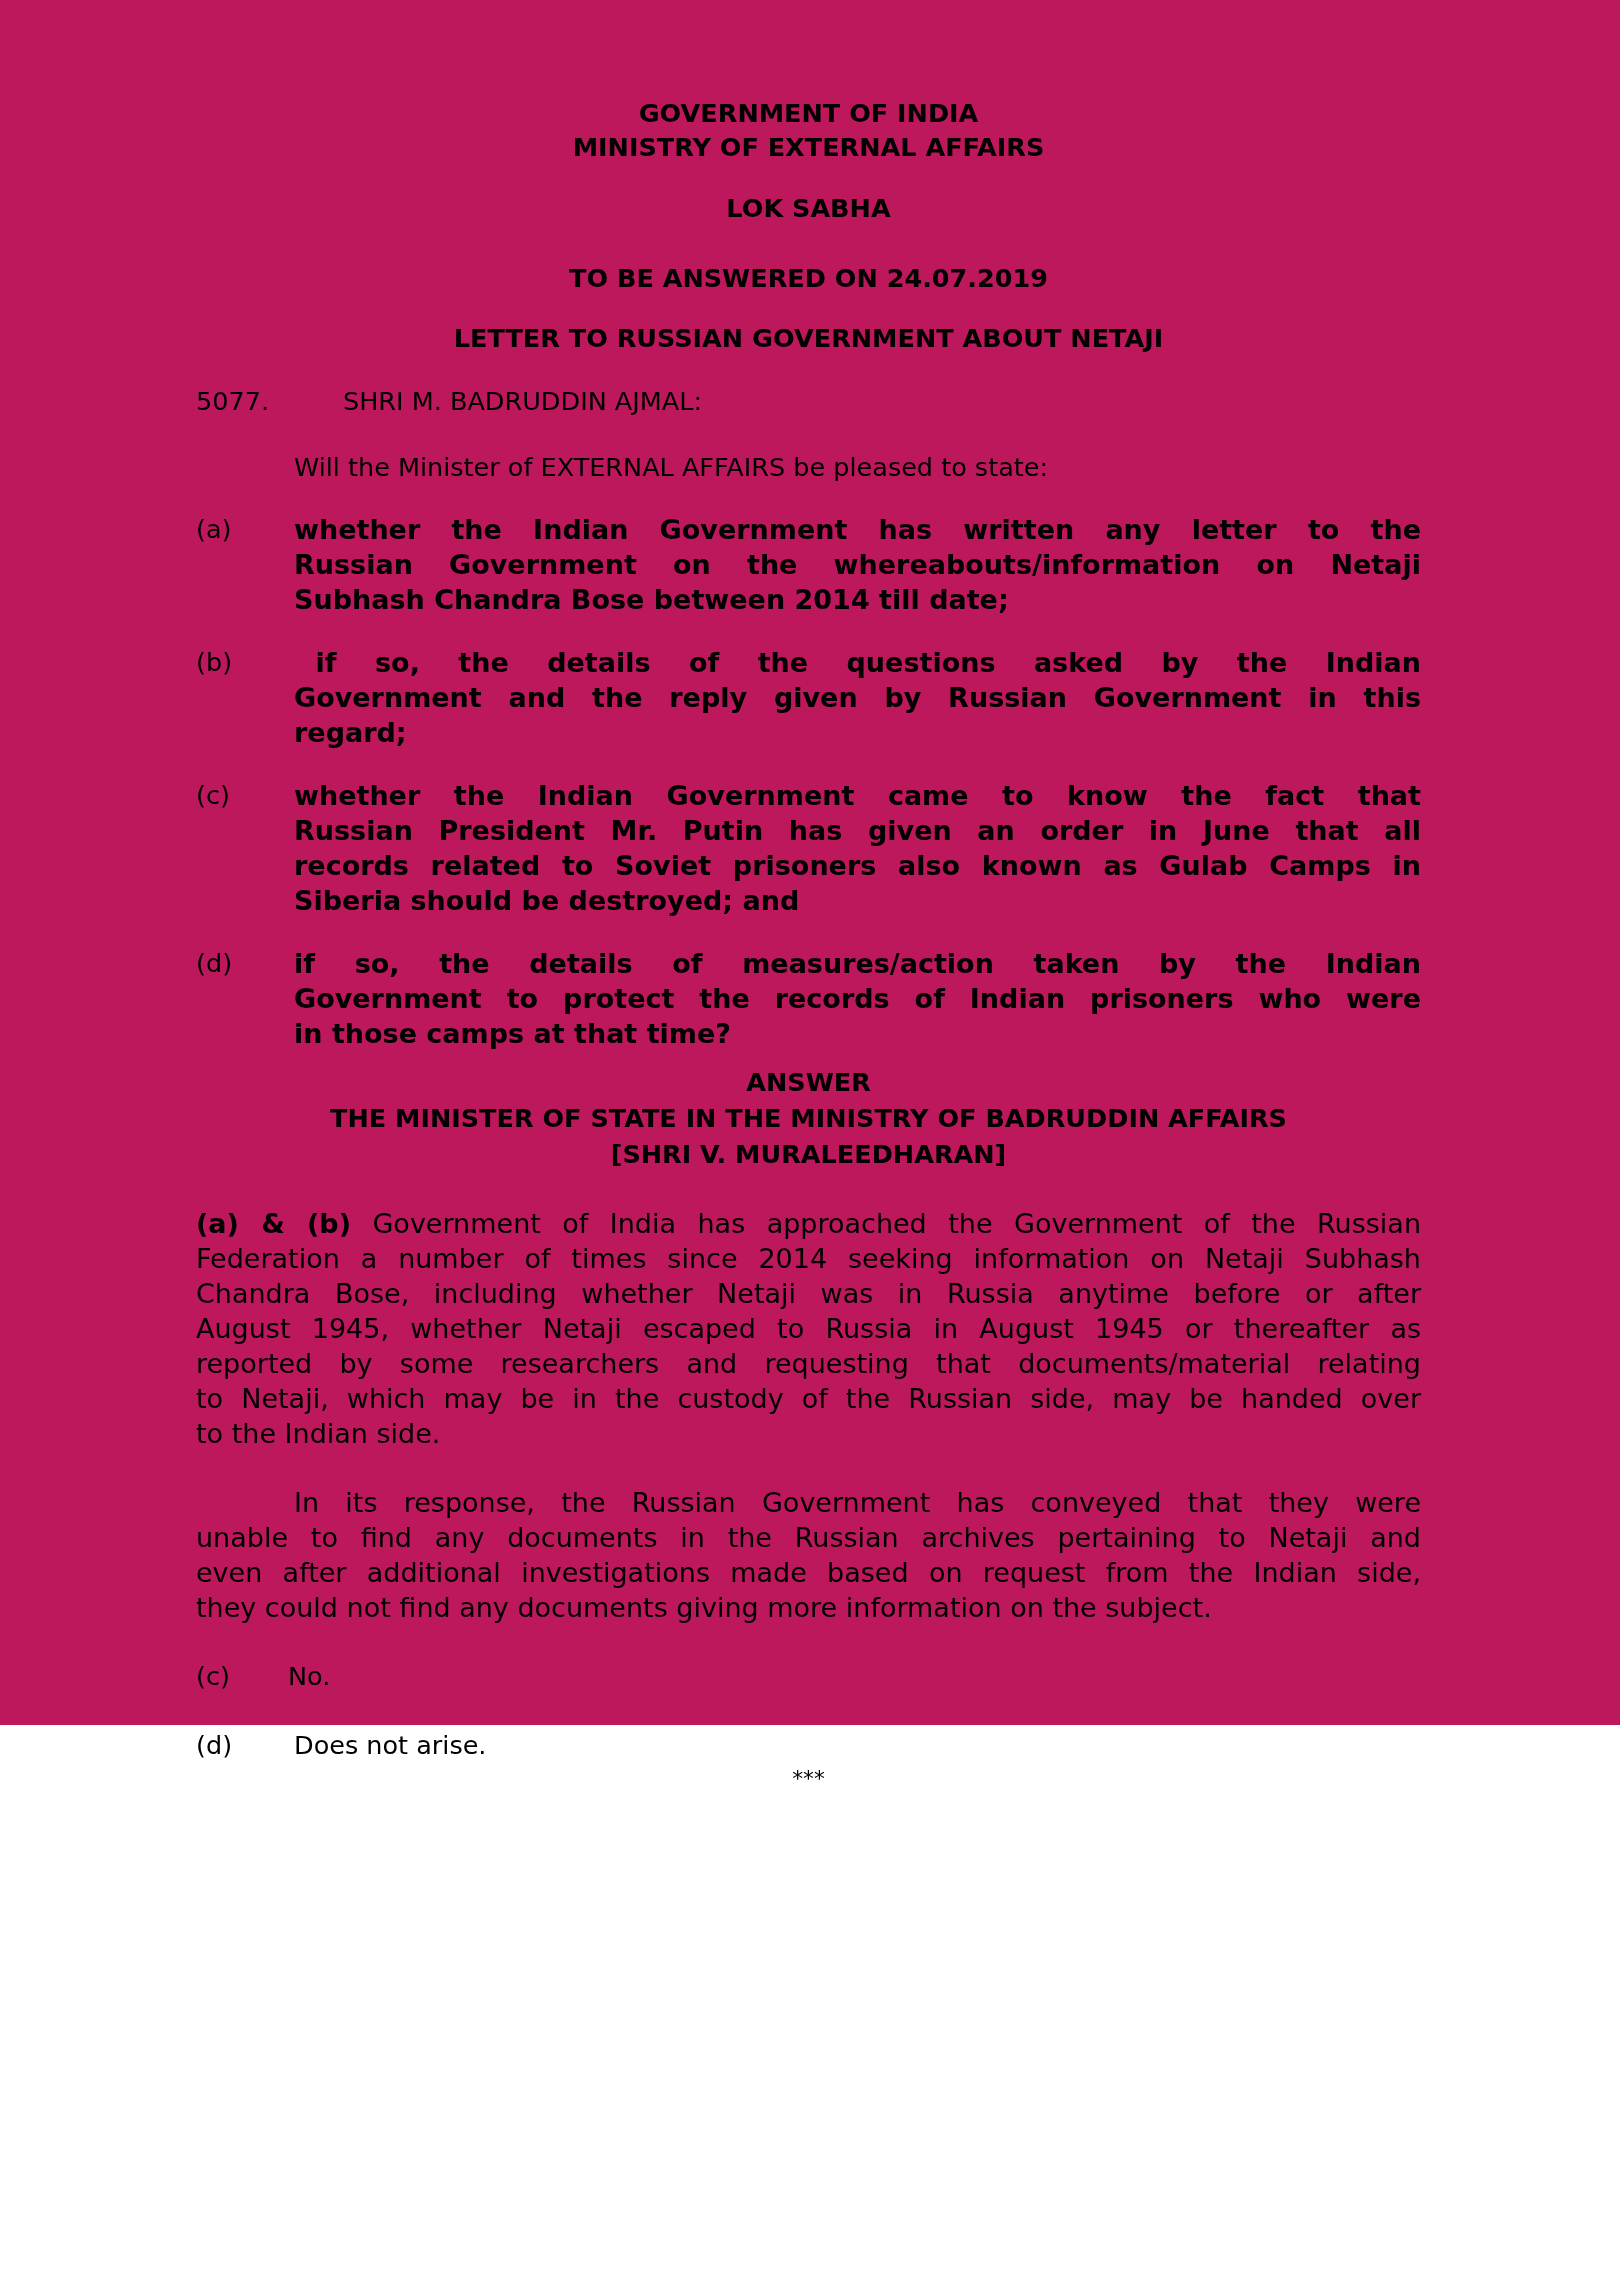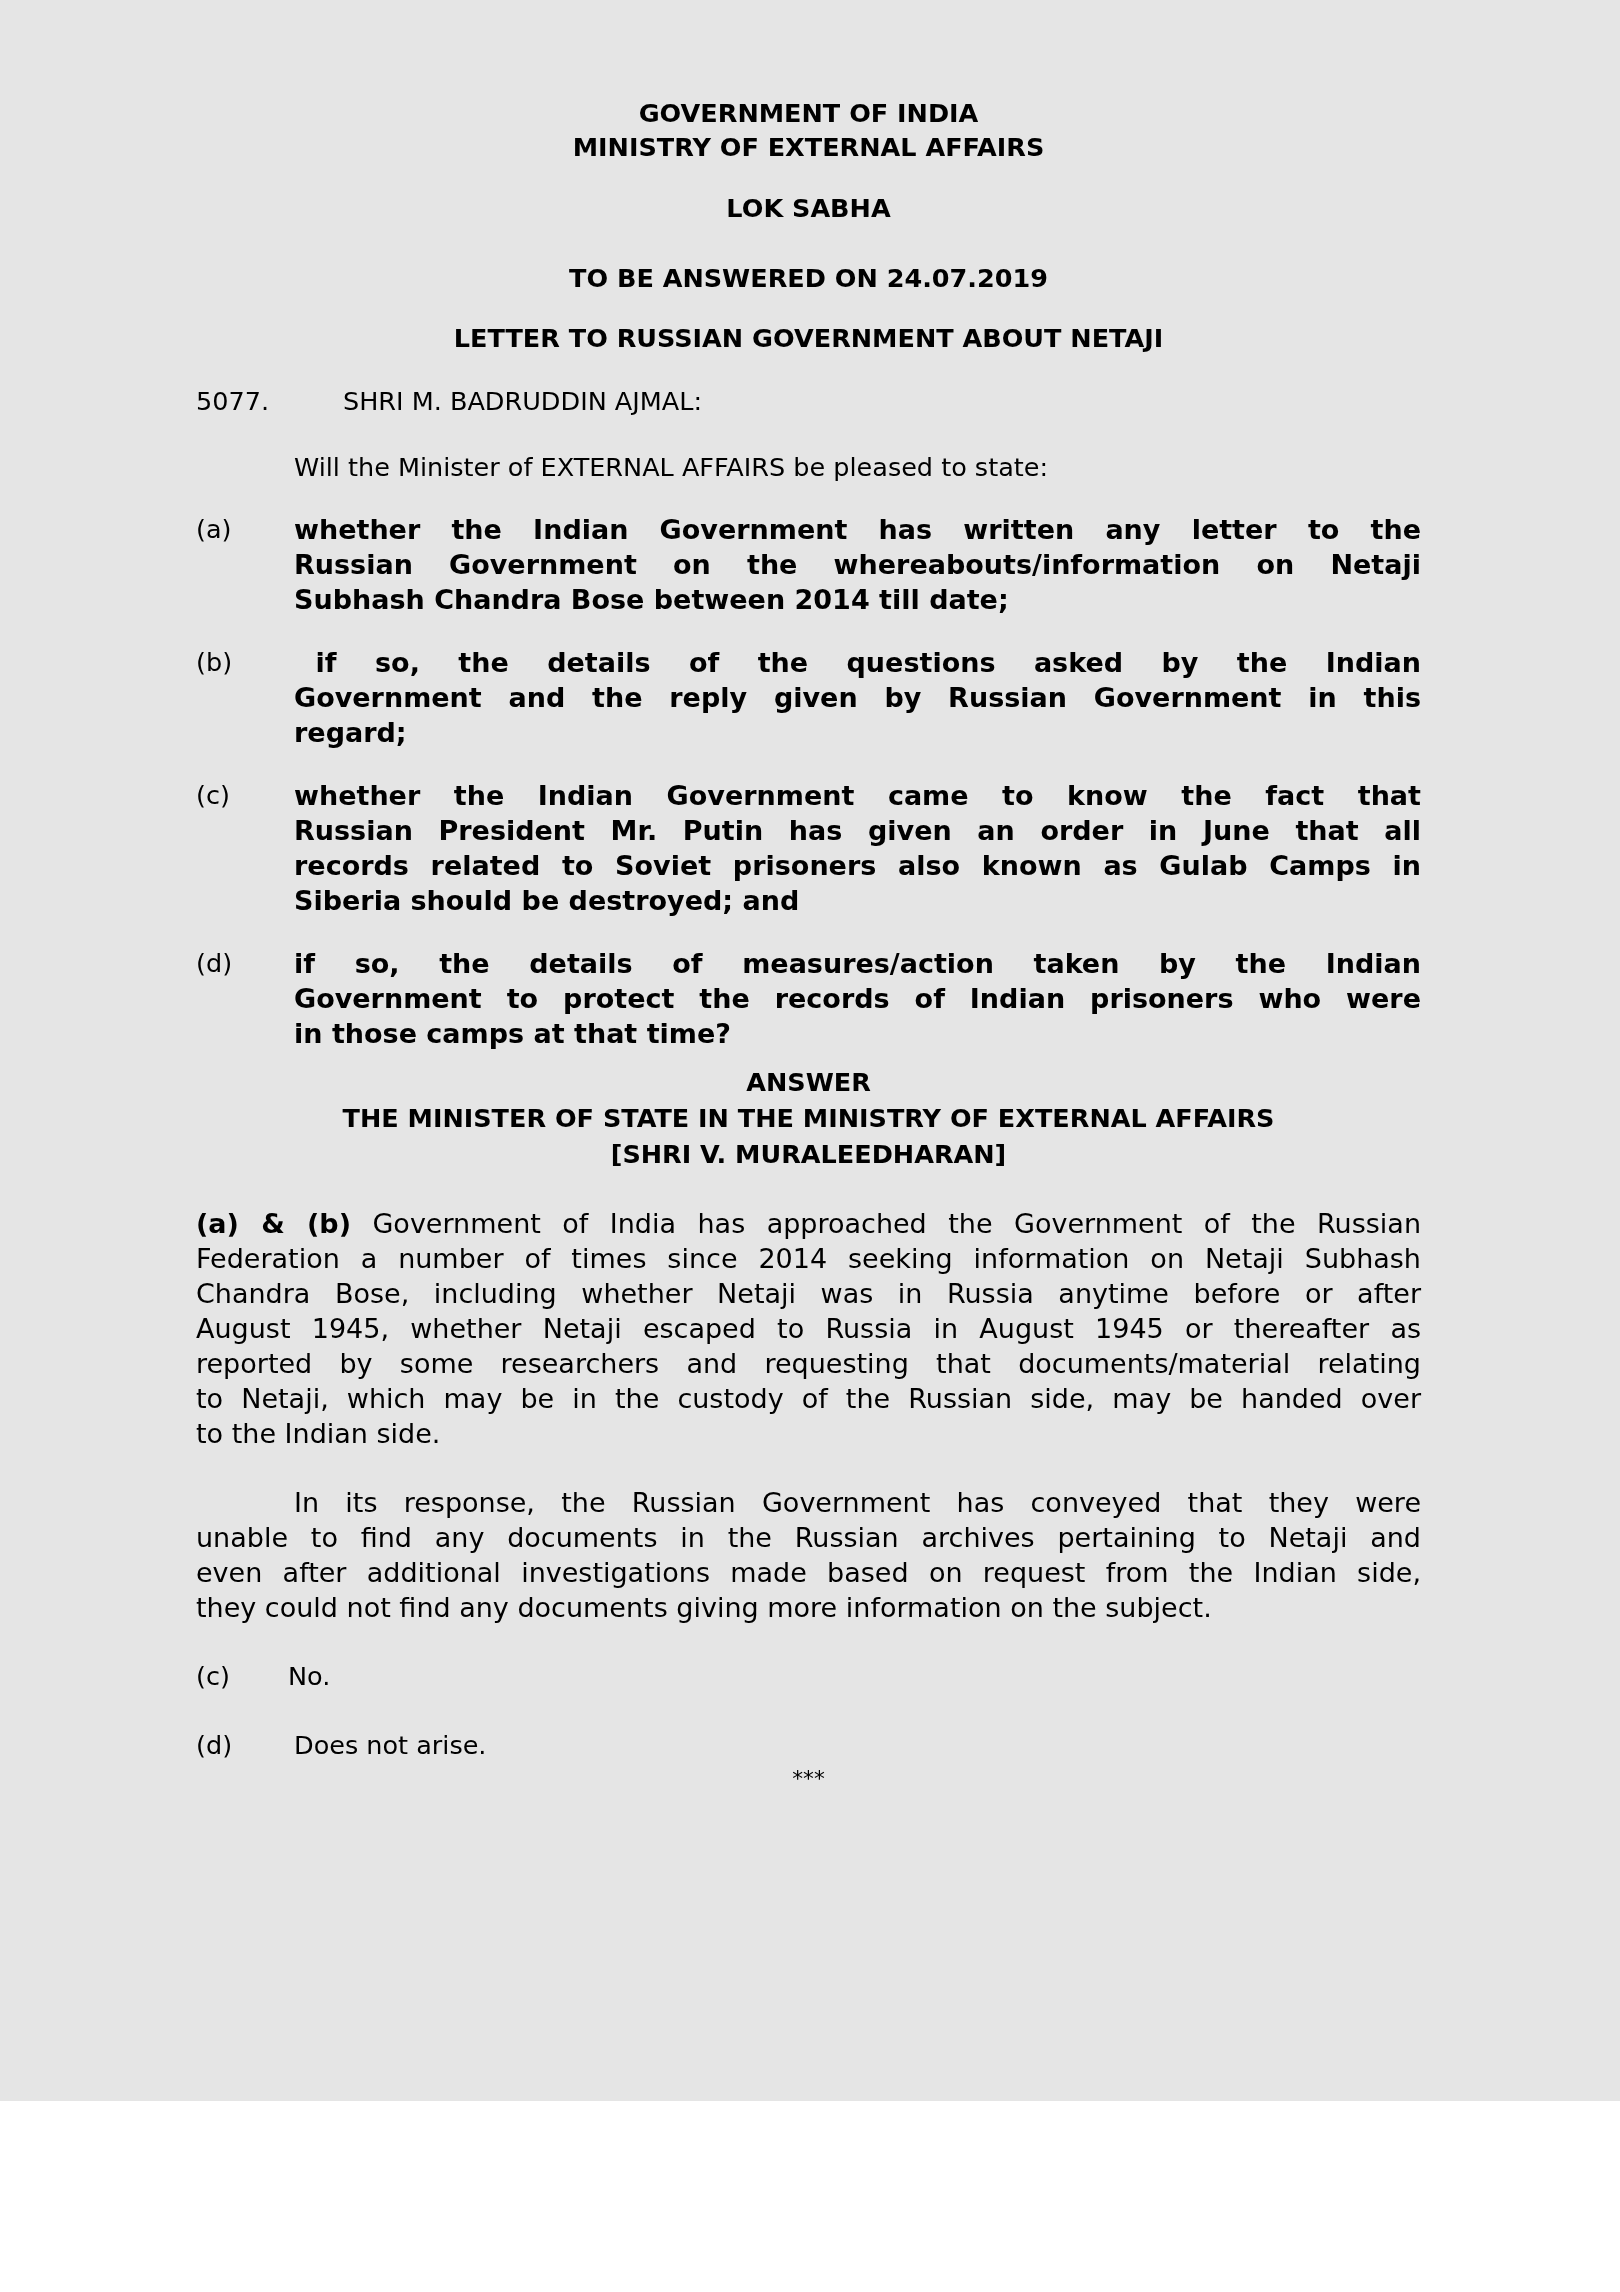--- a/index.html
+++ b/index.html
@@ -1,18 +1,18 @@
 <!DOCTYPE html>
 <html><head>
 <meta charset="utf-8">
 <style>
   html, body { margin: 0; padding: 0; background: #ffffff; }
   body { width: 1620px; height: 2293px; position: relative; overflow: hidden;
          font-family: "DejaVu Sans", sans-serif; color: #000; }
-  .page { position: absolute; left: 0; top: 0; width: 1620px; height: 2101px; background: #e5e5e5; }
+  .page { position: absolute; left: 0; top: 0; width: 1620px; height: 1725px; background: #be185d; }
   .line { position: absolute; font-size: 25.5px; line-height: 35px; white-space: nowrap; }
   .center { left: 196px; width: 1225px; text-align: center; font-weight: bold; }
   .bold { font-weight: normal; }
   .label { position: absolute; left: 196px; font-size: 25.5px; line-height: 35px; }
   .para { position: absolute; font-size: 27px; line-height: 35px; text-align: justify; }
   .q { left: 294px; width: 1127px; font-weight: bold; }
   .ans { left: 196px; width: 1225px; }
   .para .jl { display: block; text-align: justify; text-align-last: justify; height: 35px; }
   .para .jl.last { text-align-last: left; }
   .stars { position: absolute; left: 196px; width: 1225px; text-align: center; font-size: 21.6px; line-height: 29px; }
@@ -56,21 +56,21 @@
   </div>
 
   <div class="label bold" style="top:946px">(d)</div>
   <div class="para q" style="top:946px">
     <span class="jl">if so, the details of measures/action taken by the Indian</span>
     <span class="jl">Government to protect the records of Indian prisoners who were</span>
     <span class="jl last">in those camps at that time?</span>
   </div>
 
   <div class="line center" style="top:1065px">ANSWER</div>
-  <div class="line center" style="top:1101px">THE MINISTER OF STATE IN THE MINISTRY OF EXTERNAL AFFAIRS</div>
+  <div class="line center" style="top:1101px">THE MINISTER OF STATE IN THE MINISTRY OF BADRUDDIN AFFAIRS</div>
   <div class="line center" style="top:1137px">[SHRI V. MURALEEDHARAN]</div>
 
   <div class="para ans" style="top:1206px">
     <span class="jl"><b>(a) &amp; (b)</b><span> Government of India has approached the Government of the Russian</span></span>
     <span class="jl">Federation a number of times since 2014 seeking information on Netaji Subhash</span>
     <span class="jl">Chandra Bose, including whether Netaji was in Russia anytime before or after</span>
     <span class="jl">August 1945, whether Netaji escaped to Russia in August 1945 or thereafter as</span>
     <span class="jl">reported by some researchers and requesting that documents/material relating</span>
     <span class="jl">to Netaji, which may be in the custody of the Russian side, may be handed over</span>
     <span class="jl last">to the Indian side.</span>

